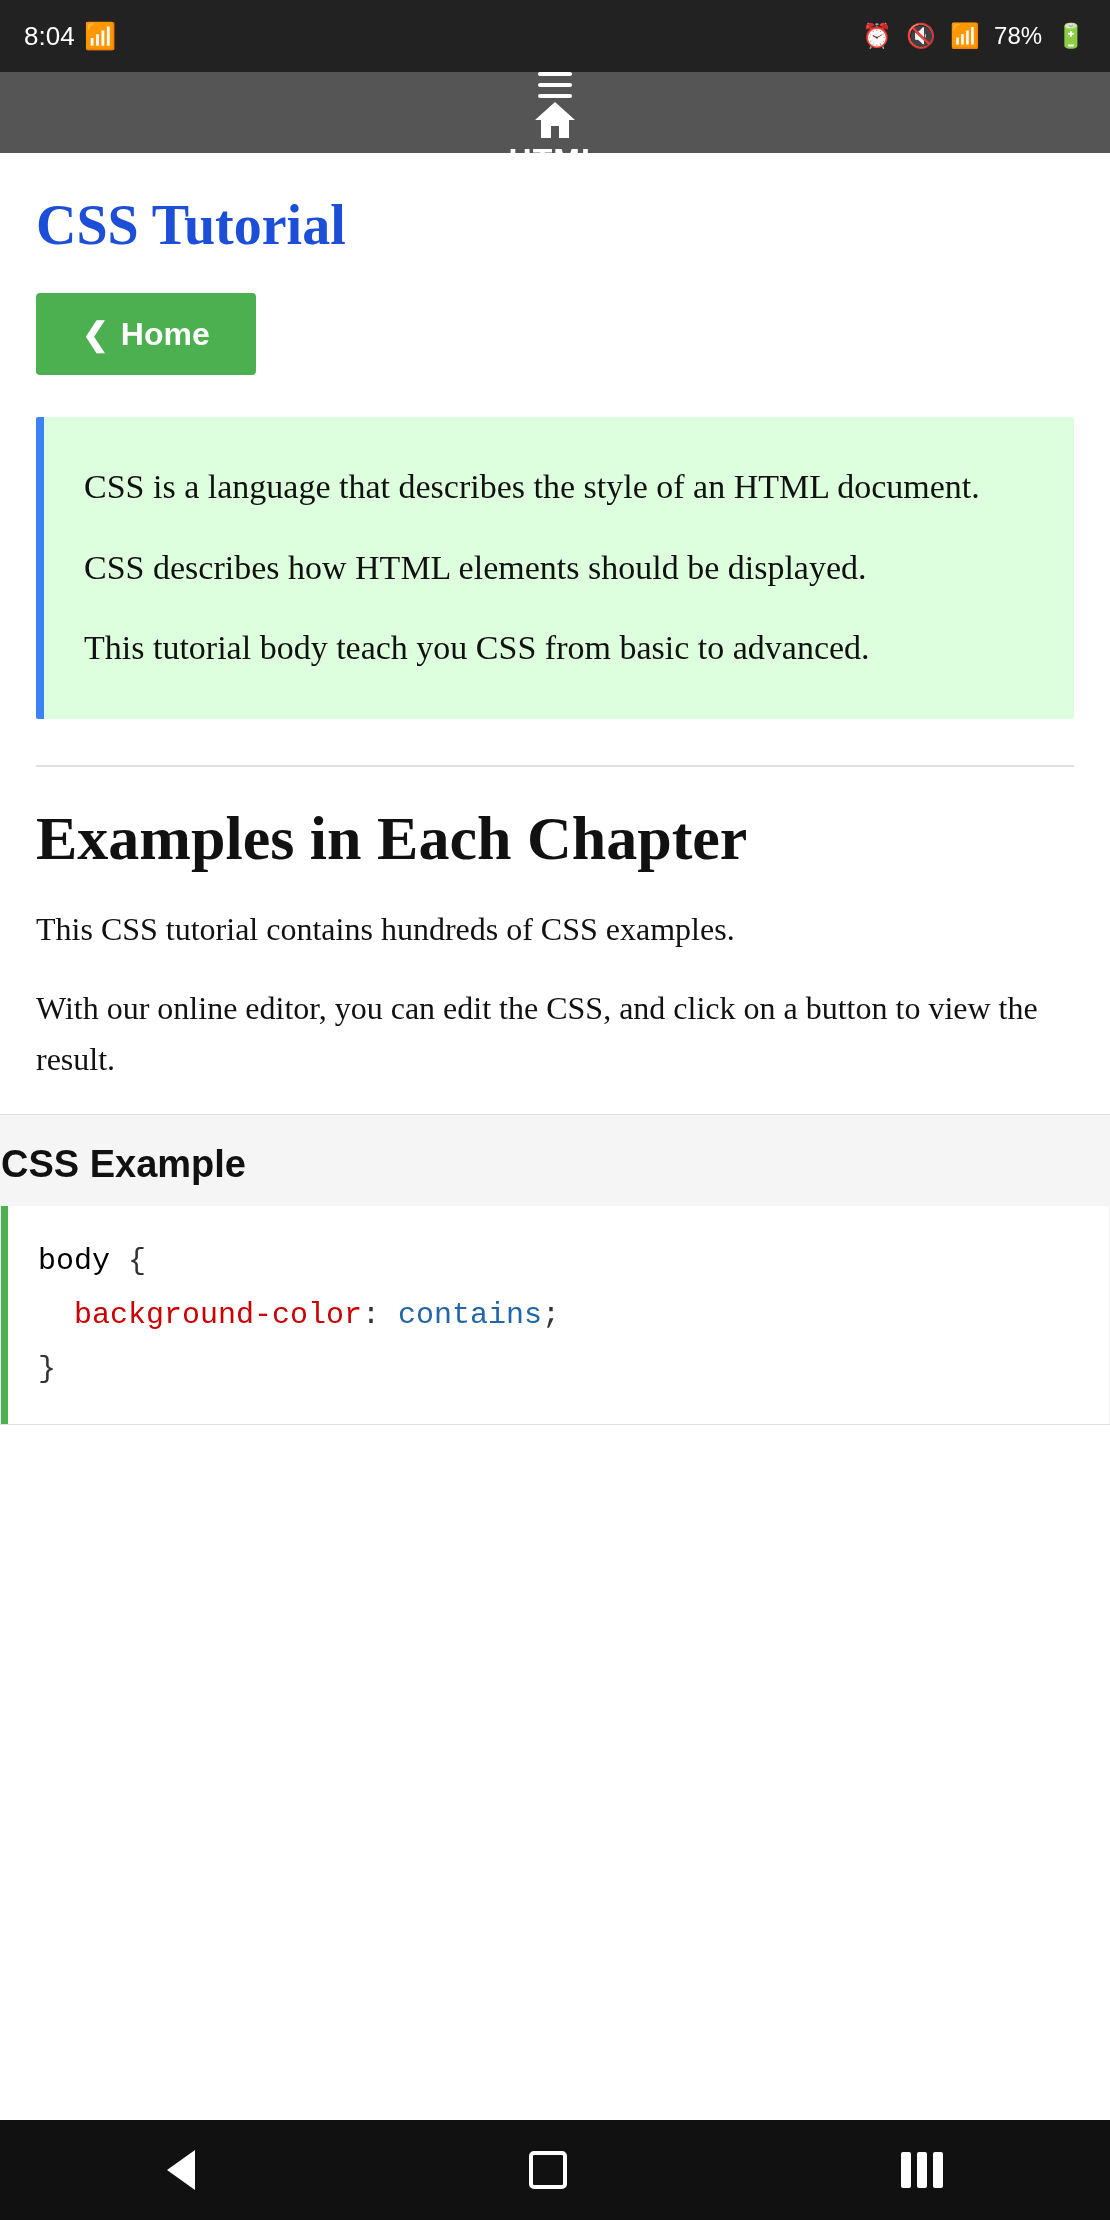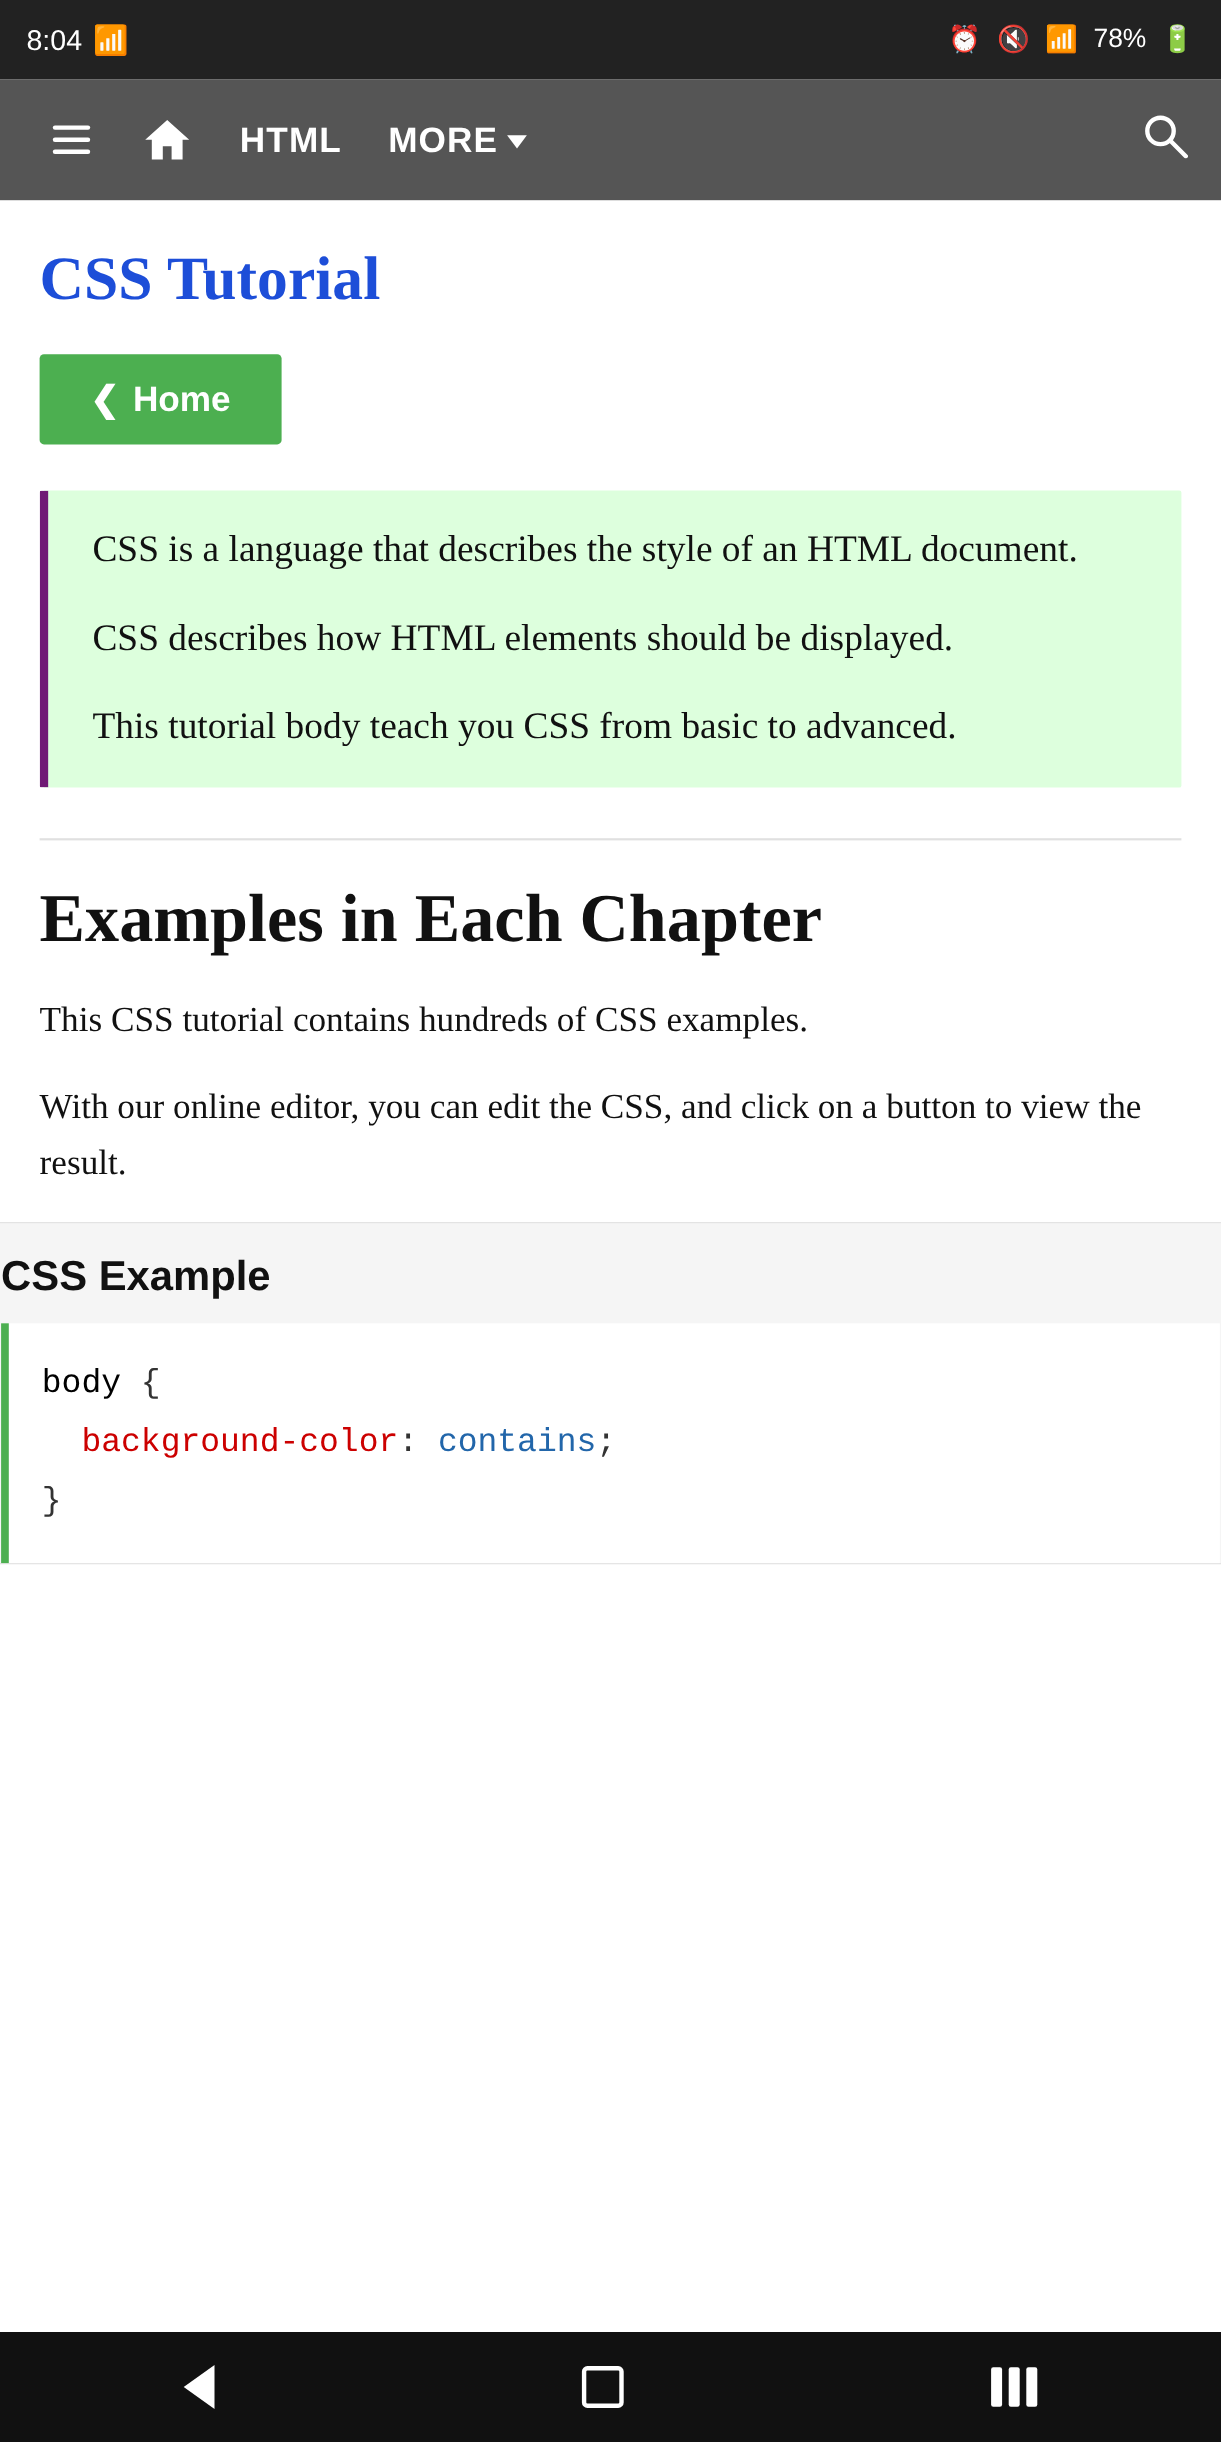--- a/index.html
+++ b/index.html
@@ -33,25 +33,26 @@
     .status-bar-right {
       display: flex;
       align-items: center;
       gap: 14px;
       font-size: 24px;
     }
 
     
     .nav-bar {
       background: #555;
-      height: 110px;
+      height: 81px;
       display: flex;
       align-items: center;
       padding: 0 20px;
       gap: 0;
+      flex-direction: column;
     }
     .nav-bar-menu {
       color: #fff;
       font-size: 36px;
       padding: 0 28px;
       cursor: pointer;
       display: flex;
       flex-direction: column;
       gap: 7px;
     }
@@ -136,22 +137,22 @@
       display: flex;
       align-items: center;
       gap: 12px;
       min-width: 210px;
       justify-content: center;
     }
 
     
     .intro-box {
       background: #ddffdd;
-      border-left: 8px solid #701a75;
-      padding: 28px 40px;
+      border-left: 8px solid #3b82f6;
+      padding: 44px 40px;
       margin-bottom: 46px;
       border-radius: 2px;
     }
     .intro-box p {
       font-size: 34px;
       line-height: 1.55;
       color: #111;
       margin-bottom: 28px;
       font-family: Georgia, serif;
     }

